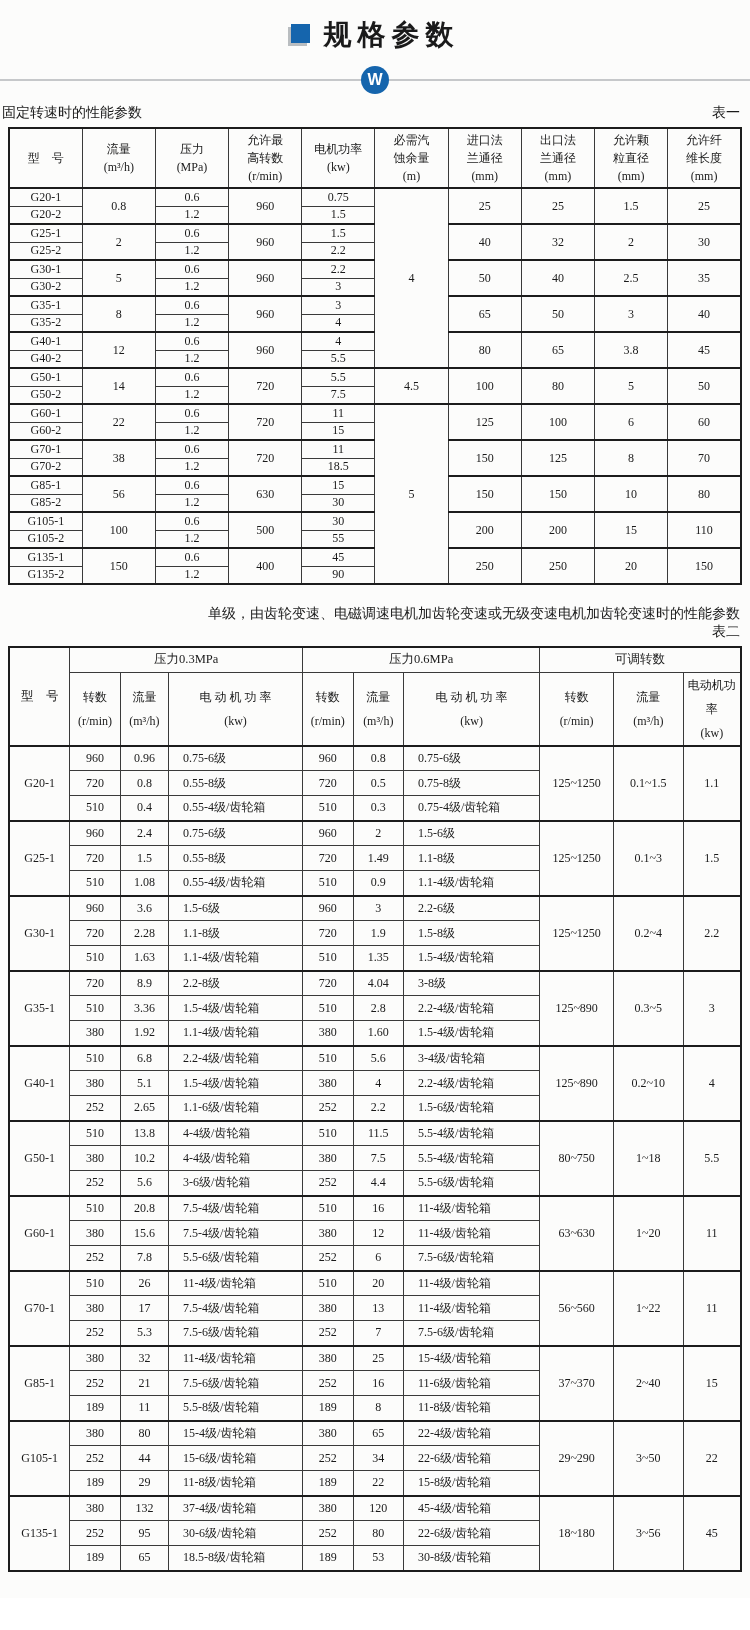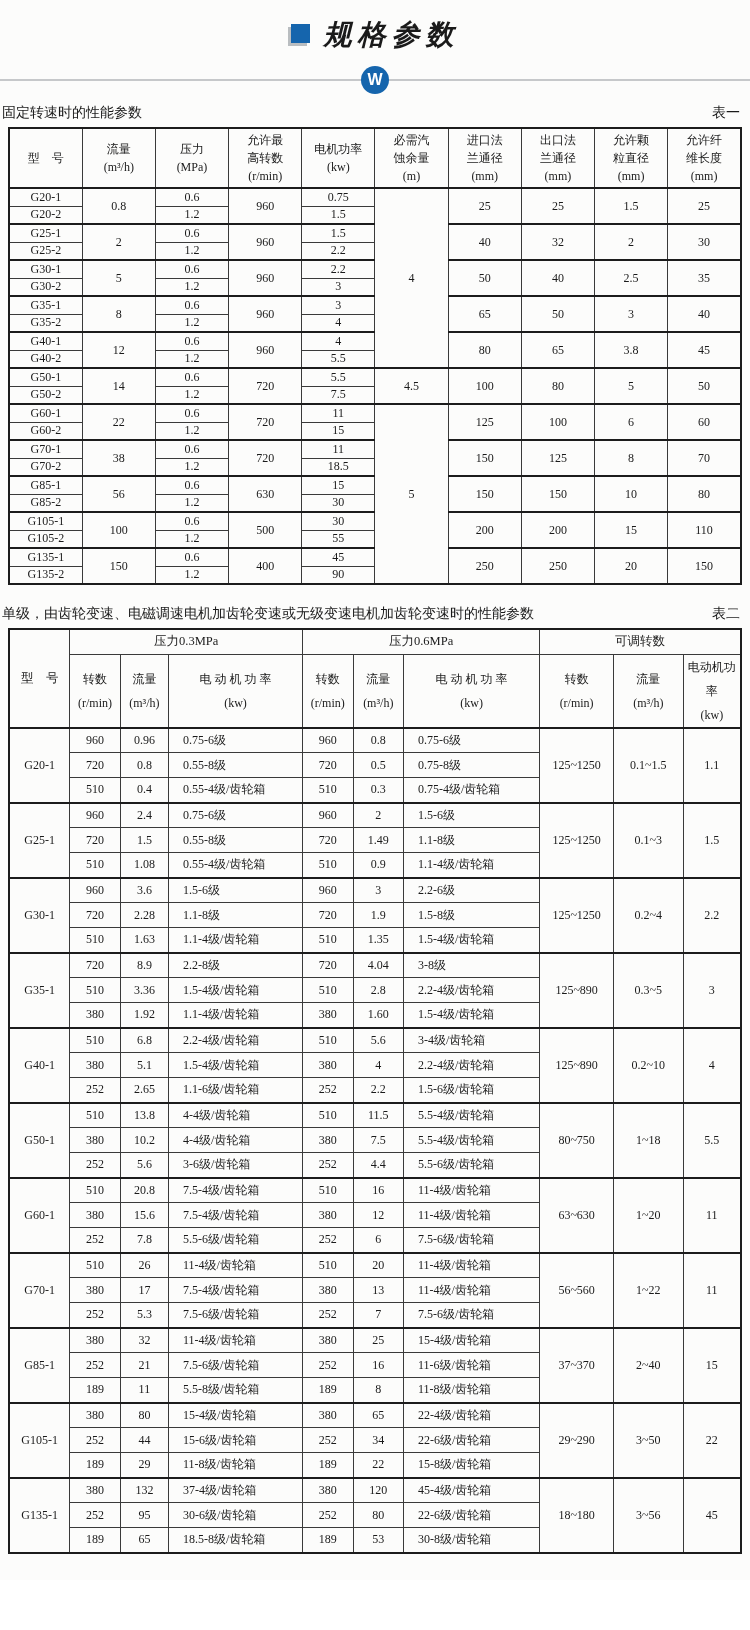--- a/index.html
+++ b/index.html
@@ -11,35 +11,35 @@
     color: var(--ink, #1a1a1a);
   }
   .page { width: 750px; padding: 12px 0 26px; }
 
   .page-header { display: flex; align-items: center; justify-content: center; gap: 14px; height: 46px; }
   .bullet {
     width: 19px; height: 19px; margin-top: -3px;
     background: var(--accent, #1565ad);
     box-shadow: -3px 3px 0 var(--shadow, #b9bdc0);
   }
-  .page-title { font-size: 28px; font-weight: bold; letter-spacing: 6px; font-style: italic; }
+  .page-title { font-size: 28px; font-weight: bold; letter-spacing: 6px; }
 
   .divider-row { position: relative; height: 46px; }
   .hline { position: absolute; left: 0; right: 0; top: 21px; height: 2px; background: var(--line, #c6c8ca); }
   .w-badge {
     position: absolute; left: 50%; top: 8px; transform: translateX(-50%);
     width: 28px; height: 28px; border-radius: 50%;
     background: var(--accent, #1565ad); color: #fff;
     display: flex; align-items: center; justify-content: center;
     font-weight: bold; font-size: 16px;
     font-family: "Liberation Sans", "DejaVu Sans", sans-serif;
   }
 
   .caption-row { display: flex; justify-content: space-between; align-items: flex-end; padding: 0 10px 5px 2px; font-size: 14px; }
-  .caption-row.second { margin-top: 20px; }
+  .caption-row.second { margin-top: 20px; flex-direction: column; }
 
   table {
     border-collapse: collapse; width: 734px; margin: 0 8px;
     table-layout: fixed; text-align: center;
     border: 2px solid var(--border-heavy, #1c1c1c);
   }
   th, td { border: 1px solid var(--border, #3a3a3a); font-weight: normal; overflow: hidden; }
   thead th { border-bottom: 2px solid var(--border-heavy, #1c1c1c); }
   tr.gs > td { border-top: 2px solid var(--border-heavy, #1c1c1c); }
 

